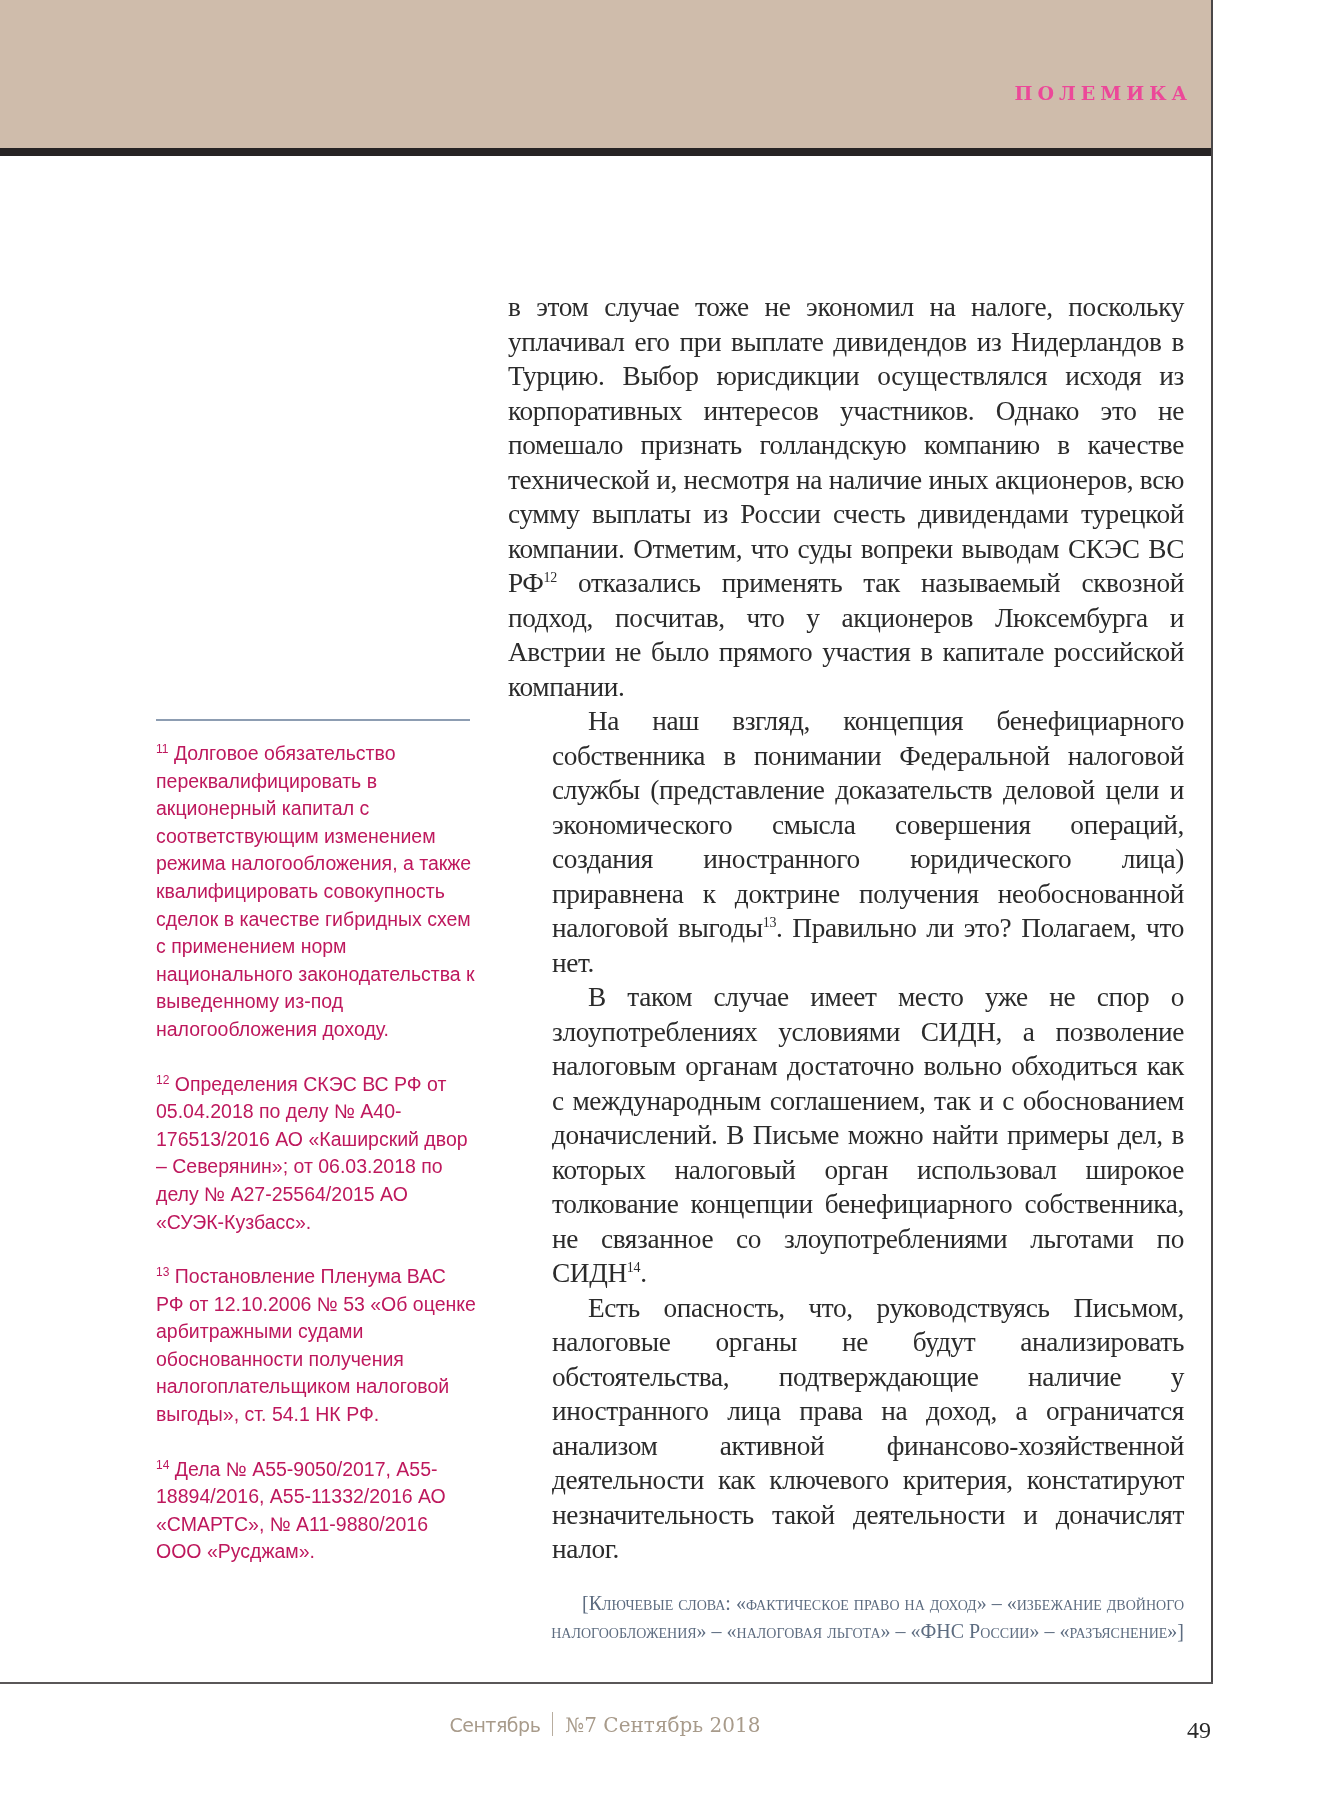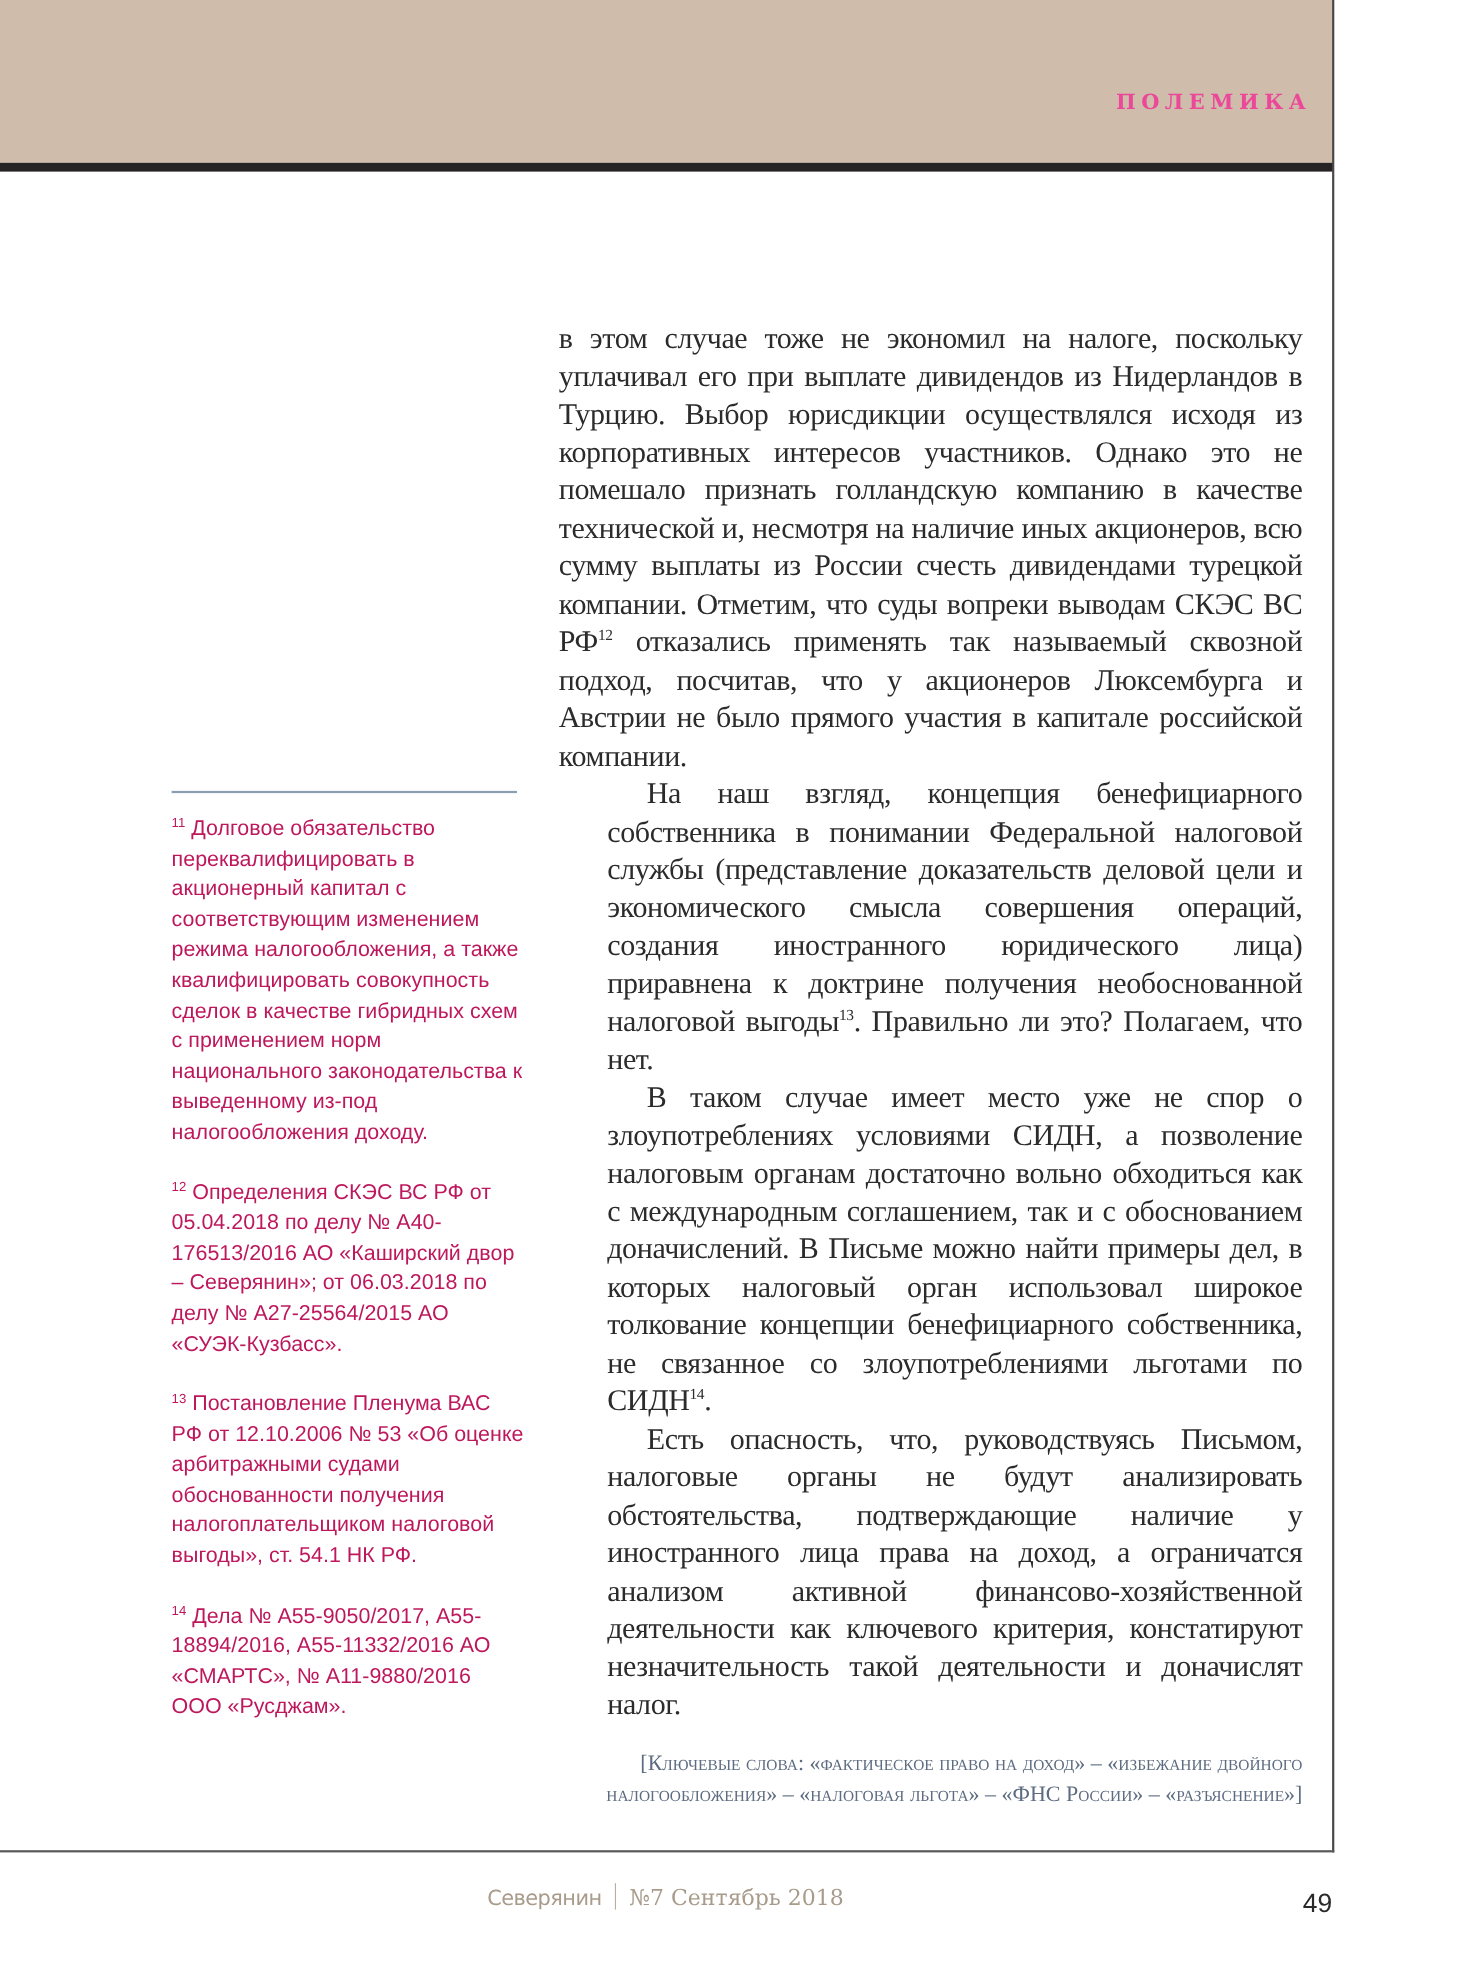--- a/index.html
+++ b/index.html
@@ -57,21 +57,21 @@
   .footnotes sup { font-size: 12px; vertical-align: 7px; line-height: 0; }
 
   .footer-mag {
     position: absolute; left: 0; width: 1210px; top: 1712px; text-align: center;
     font-family: "DejaVu Serif", serif; font-size: 20px; color: #a89b8b;
   }
   .footer-mag .sep { display: inline-block; width: 1px; height: 24px; background: #b8ad9f; margin: 0 12px; vertical-align: -4px; }
   .footer-mag .brand { font-family: "DejaVu Sans", sans-serif; font-size: 19px; letter-spacing: -0.5px; }
   .page-number {
     position: absolute; right: 119px; top: 1717px;
-    font-family: Liberation Sans, sans-serif; font-size: 24px; color: #2a2a2a;
+    font-family: Liberation Serif, serif; font-size: 24px; color: #2a2a2a;
   }
 </style>
 </head>
 <body>
 
 <div class="header-band"></div>
 <div class="header-bar"></div>
 <div class="section-title">ПОЛЕМИКА</div>
 <div class="frame-right"></div>
 <div class="frame-bottom"></div>
@@ -86,15 +86,15 @@
 
 <div class="fn-divider"></div>
 <div class="footnotes">
   <p><sup>11</sup> <span>Долговое обязательство переквалифицировать в акционерный капитал с соответствующим изменением режима налогообложения, а также квалифицировать совокупность сделок в качестве гибридных схем с применением норм национального законодательства к выведенному из-под налогообложения доходу.</span></p>
   <p><sup>12</sup> <span>Определения СКЭС ВС РФ от 05.04.2018 по делу № А40-176513/2016 АО «Каширский двор – Северянин»; от 06.03.2018 по делу № А27-25564/2015 АО «СУЭК-Кузбасс».</span></p>
   <p><sup>13</sup> <span>Постановление Пленума ВАС РФ от 12.10.2006 № 53 «Об оценке арбитражными судами обоснованности получения налогоплательщиком налоговой выгоды», ст. 54.1 НК РФ.</span></p>
   <p><sup>14</sup> <span>Дела № А55-9050/2017, А55-18894/2016, А55-11332/2016 АО «СМАРТС», № А11-9880/2016 ООО «Русджам».</span></p>
 </div>
 
 <div class="footer-mag">
-  <span class="brand">Северянин</span><span class="sep"></span><span>№7 Сентябрь 2018</span>
+  <span class="brand">Сентябрь</span><span class="sep"></span><span>№7 Сентябрь 2018</span>
 </div>
 <div class="page-number">49</div>
 
 </body></html>

